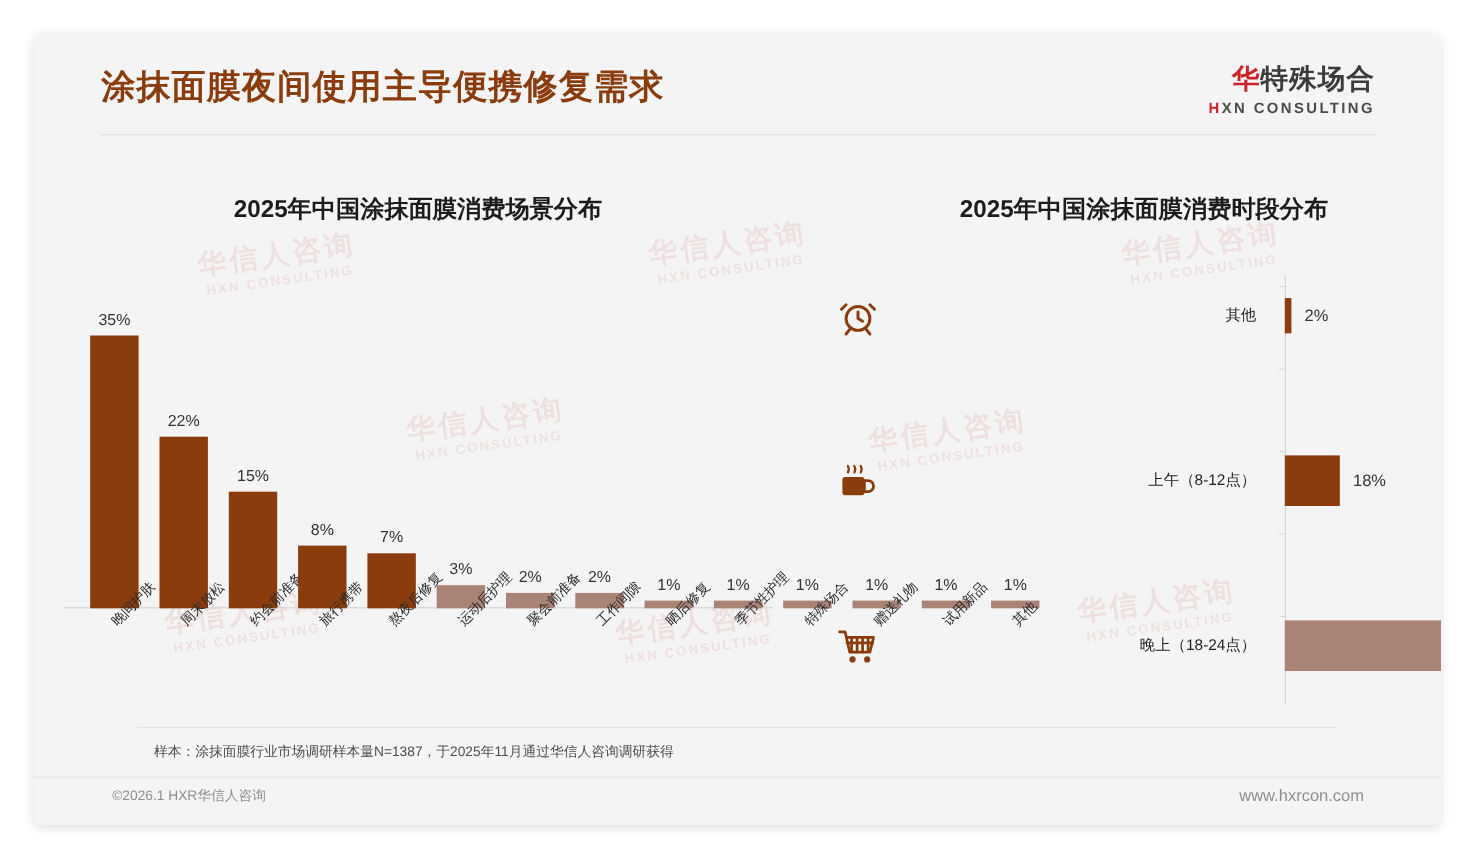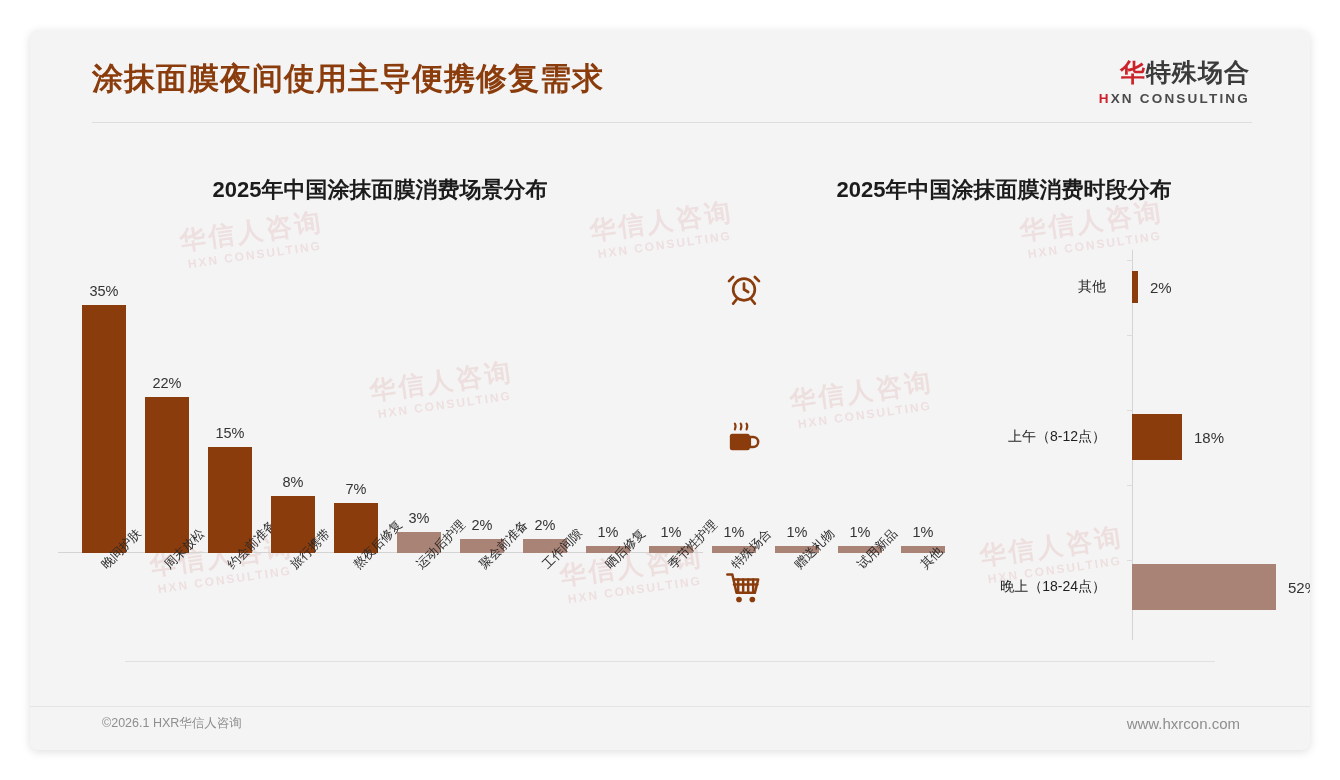--- a/index.html
+++ b/index.html
@@ -129,21 +129,21 @@
     position: absolute;
     top: 8px; left: 16px;
     font-size: 12.5px;
     color: #2a2a2a;
     white-space: nowrap;
     transform-origin: left top;
     transform: rotate(-45deg);
   }
 
   
-  .right-panel { left: 684px; top: 145px; width: 580px; height: 500px; }
+  .right-panel { left: 720px; top: 145px; width: 580px; height: 500px; }
   .bar-plot {
     position: absolute;
     left: 0; top: 75px;
     width: 580px; height: 410px;
   }
   .bar-axis {
     position: absolute;
     left: 418px; top: 0;
     width: 1px; height: 390px;
     background: #d4d4d4;
@@ -394,17 +394,18 @@
             </svg></span>
           <span class="bar-name">晚上（18-24点）</span>
           <div class="bar-fill" style="width: 144px; height: 46px; background: rgb(169, 131, 118);"></div>
           <div class="bar-val" style="left: 574px;">52%</div>
         </div>
         <div class="bar-tick" style="top: 310px;"></div>
       </div>
   </div>
 
   <div class="sample-rule"></div>
+  <div class="sample-note">样本：涂抹面膜行业市场调研样本量N=1387，于2025年11月通过华信人咨询调研获得</div>
   <div class="footer-rule"></div>
   <div class="copyright">©2026.1 HXR华信人咨询</div>
   <div class="site-url">www.hxrcon.com</div>
 
 </div>
 
 </body></html>

